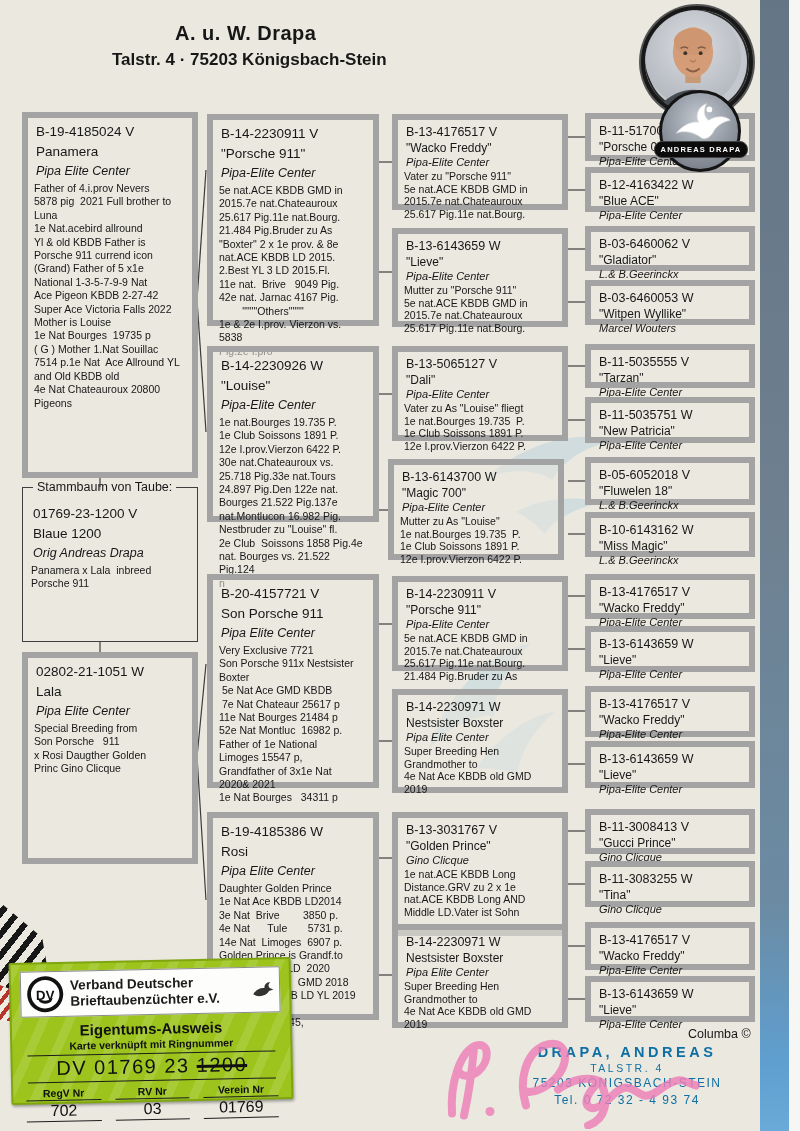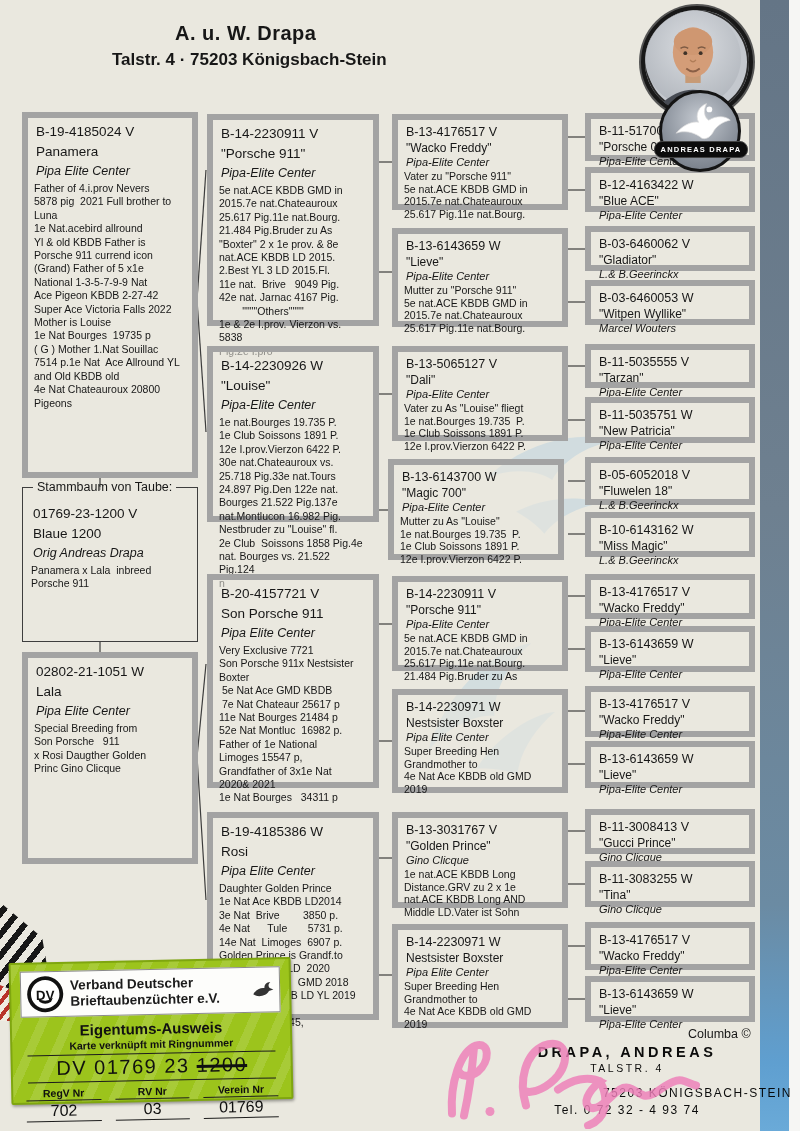--- a/index.html
+++ b/index.html
@@ -39,24 +39,24 @@
   .portrait{position:absolute;left:641px;top:6px;width:104px;height:104px;border-radius:50%;
     border:4px solid #181818;box-shadow:0 0 0 2px #555, inset 0 0 0 2px #2a2a2a;overflow:hidden;background:#c4c8ce;}
   .emblem{position:absolute;left:659px;top:90px;width:76px;height:76px;border-radius:50%;
     border:3px solid #141414;background:radial-gradient(circle at 50% 35%,#c6cbd2 0%,#8b929c 60%,#6a717c 100%);}
   .emblem svg{position:absolute;left:2px;top:2px;}
   .banner{position:absolute;left:-8px;top:48px;width:92px;background:#0c0c0c;color:#fff;border-radius:8px;
     font-size:7.5px;font-weight:bold;letter-spacing:1.2px;text-align:center;padding:3px 0;border:1px solid #444;}
 
   
   .columba{position:absolute;left:688px;top:1027px;font-size:12.5px;}
-  .stamp{position:absolute;left:462px;top:1044px;width:330px;text-align:center;color:#000000;opacity:.95;}
+  .stamp{position:absolute;left:462px;top:1044px;width:330px;text-align:center;color:#0369a1;opacity:.95;}
   .stamp .s1{font-size:14.5px;font-weight:bold;letter-spacing:3.5px;}
   .stamp .s2{font-size:10.5px;letter-spacing:2.5px;margin-top:2px;}
-  .stamp .s3{font-size:12px;letter-spacing:1.5px;margin-top:12px;text-align:right;}
+  .stamp .s3{font-size:12px;letter-spacing:1.5px;margin-top:2px;}
   .stamp .s4{font-size:12px;letter-spacing:1.5px;margin-top:3px;}
   .sig{position:absolute;left:430px;top:1026px;}
 
   
   .wedge{position:absolute;left:0;top:888px;width:54px;height:118px;
     background:repeating-linear-gradient(128deg,#171717 0 6px,#eae8df 6px 13px);
     clip-path:polygon(0 12%,78% 42%,100% 100%,0 100%);}
   .wedge-red{position:absolute;left:0;top:985px;width:26px;height:36px;
     background:repeating-linear-gradient(128deg,#b8332a 0 4px,#efece2 4px 9px);
     clip-path:polygon(0 0,100% 30%,70% 100%,0 100%);}
@@ -292,21 +292,21 @@
   </div>
   <div class="pbox sm" style="left:392px;top:689px;width:176px;height:104px">
     <div class="ring">B-14-2230971 W</div>
     <div class="pname">Nestsister Boxster</div>
     <div class="strain">Pipa Elite Center</div>
     <div class="pbody">Super Breeding Hen
 Grandmother to
 4e Nat Ace KBDB old GMD
 2019</div>
   </div>
-  <div class="pbox sm" style="left:392px;top:812px;width:176px;height:96px">
+  <div class="pbox sm" style="left:392px;top:812px;width:176px;height:124px">
     <div class="ring">B-13-3031767 V</div>
     <div class="pname">"Golden Prince"</div>
     <div class="strain">Gino Clicque</div>
     <div class="pbody">1e nat.ACE KBDB Long
 Distance.GRV zu 2 x 1e
 nat.ACE KBDB Long AND
 Middle LD.Vater ist Sohn</div>
   </div>
   <div class="pbox sm" style="left:392px;top:924px;width:176px;height:104px">
     <div class="ring">B-14-2230971 W</div>

